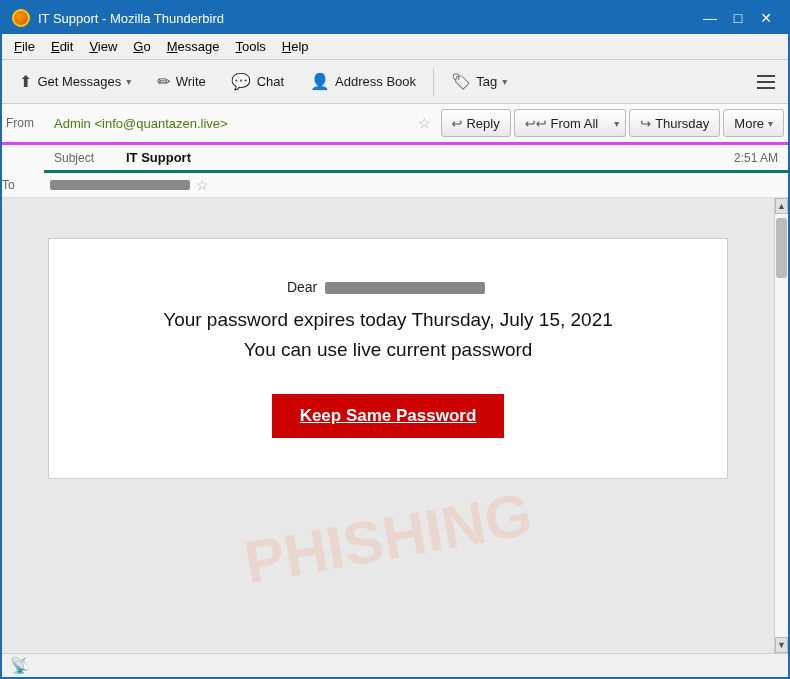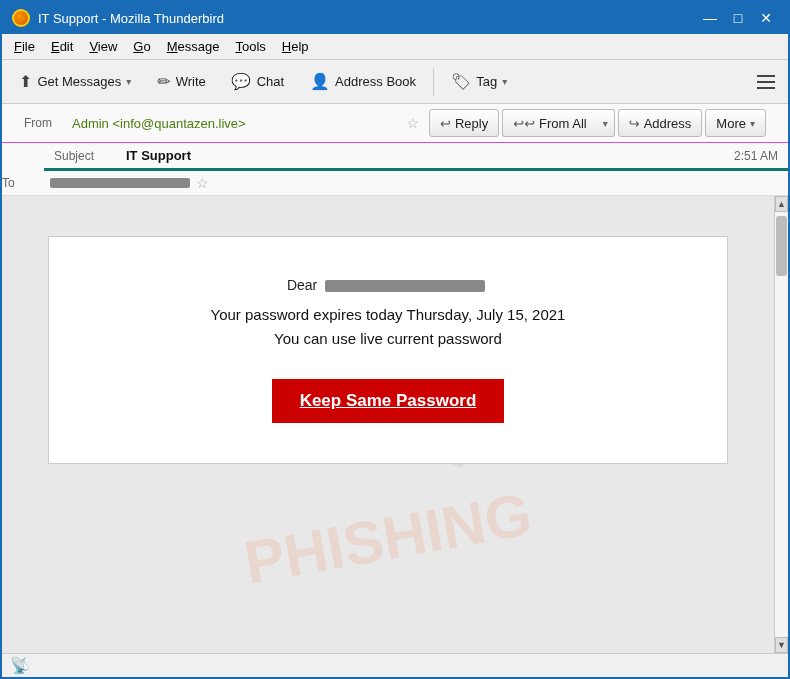--- a/index.html
+++ b/index.html
@@ -145,22 +145,22 @@
 
     
     .email-header {
       background: #f9f9f9;
       border-bottom: 1px solid #ddd;
       flex-shrink: 0;
     }
     .email-from-row {
       display: flex;
       align-items: center;
-      padding: 5px 22px;
-      border-bottom: 1px solid #d946ef;
+      padding: 5px 4px;
+      border-bottom: 3px solid #d946ef;
     }
     .email-from-label {
       color: #666;
       font-size: 12px;
       margin-right: 8px;
       width: 40px;
       flex-shrink: 0;
     }
     .email-from-value {
       font-size: 13px;
@@ -350,21 +350,21 @@
     .email-card-redacted {
       display: inline-block;
       background: #888;
       height: 12px;
       width: 160px;
       border-radius: 2px;
       vertical-align: middle;
       margin: 0 4px;
     }
     .email-card-body {
-      font-size: 15px;
+      font-size: 19px;
       color: #111;
       line-height: 1.6;
       margin-bottom: 28px;
     }
     .email-card-btn {
       display: inline-block;
       background: #cc0000;
       color: white;
       font-size: 17px;
       font-weight: bold;
@@ -464,21 +464,21 @@
           <button class="action-btn reply-all-main">
             <span class="action-btn-icon">↩↩</span>
             <span>From All</span>
           </button>
           <button class="action-dropdown">
             <span class="toolbar-dropdown-arrow">▾</span>
           </button>
         </div>
         <button class="action-btn">
           <span class="action-btn-icon">↪</span>
-          <span>Address</span>
+          <span>Thursday</span>
         </button>
         <button class="action-btn">
           <span>More</span>
           <span class="toolbar-dropdown-arrow">▾</span>
         </button>
       </div>
     </div>
 
     <div class="email-subject-row">
       <span class="email-from-label">Subject</span>

